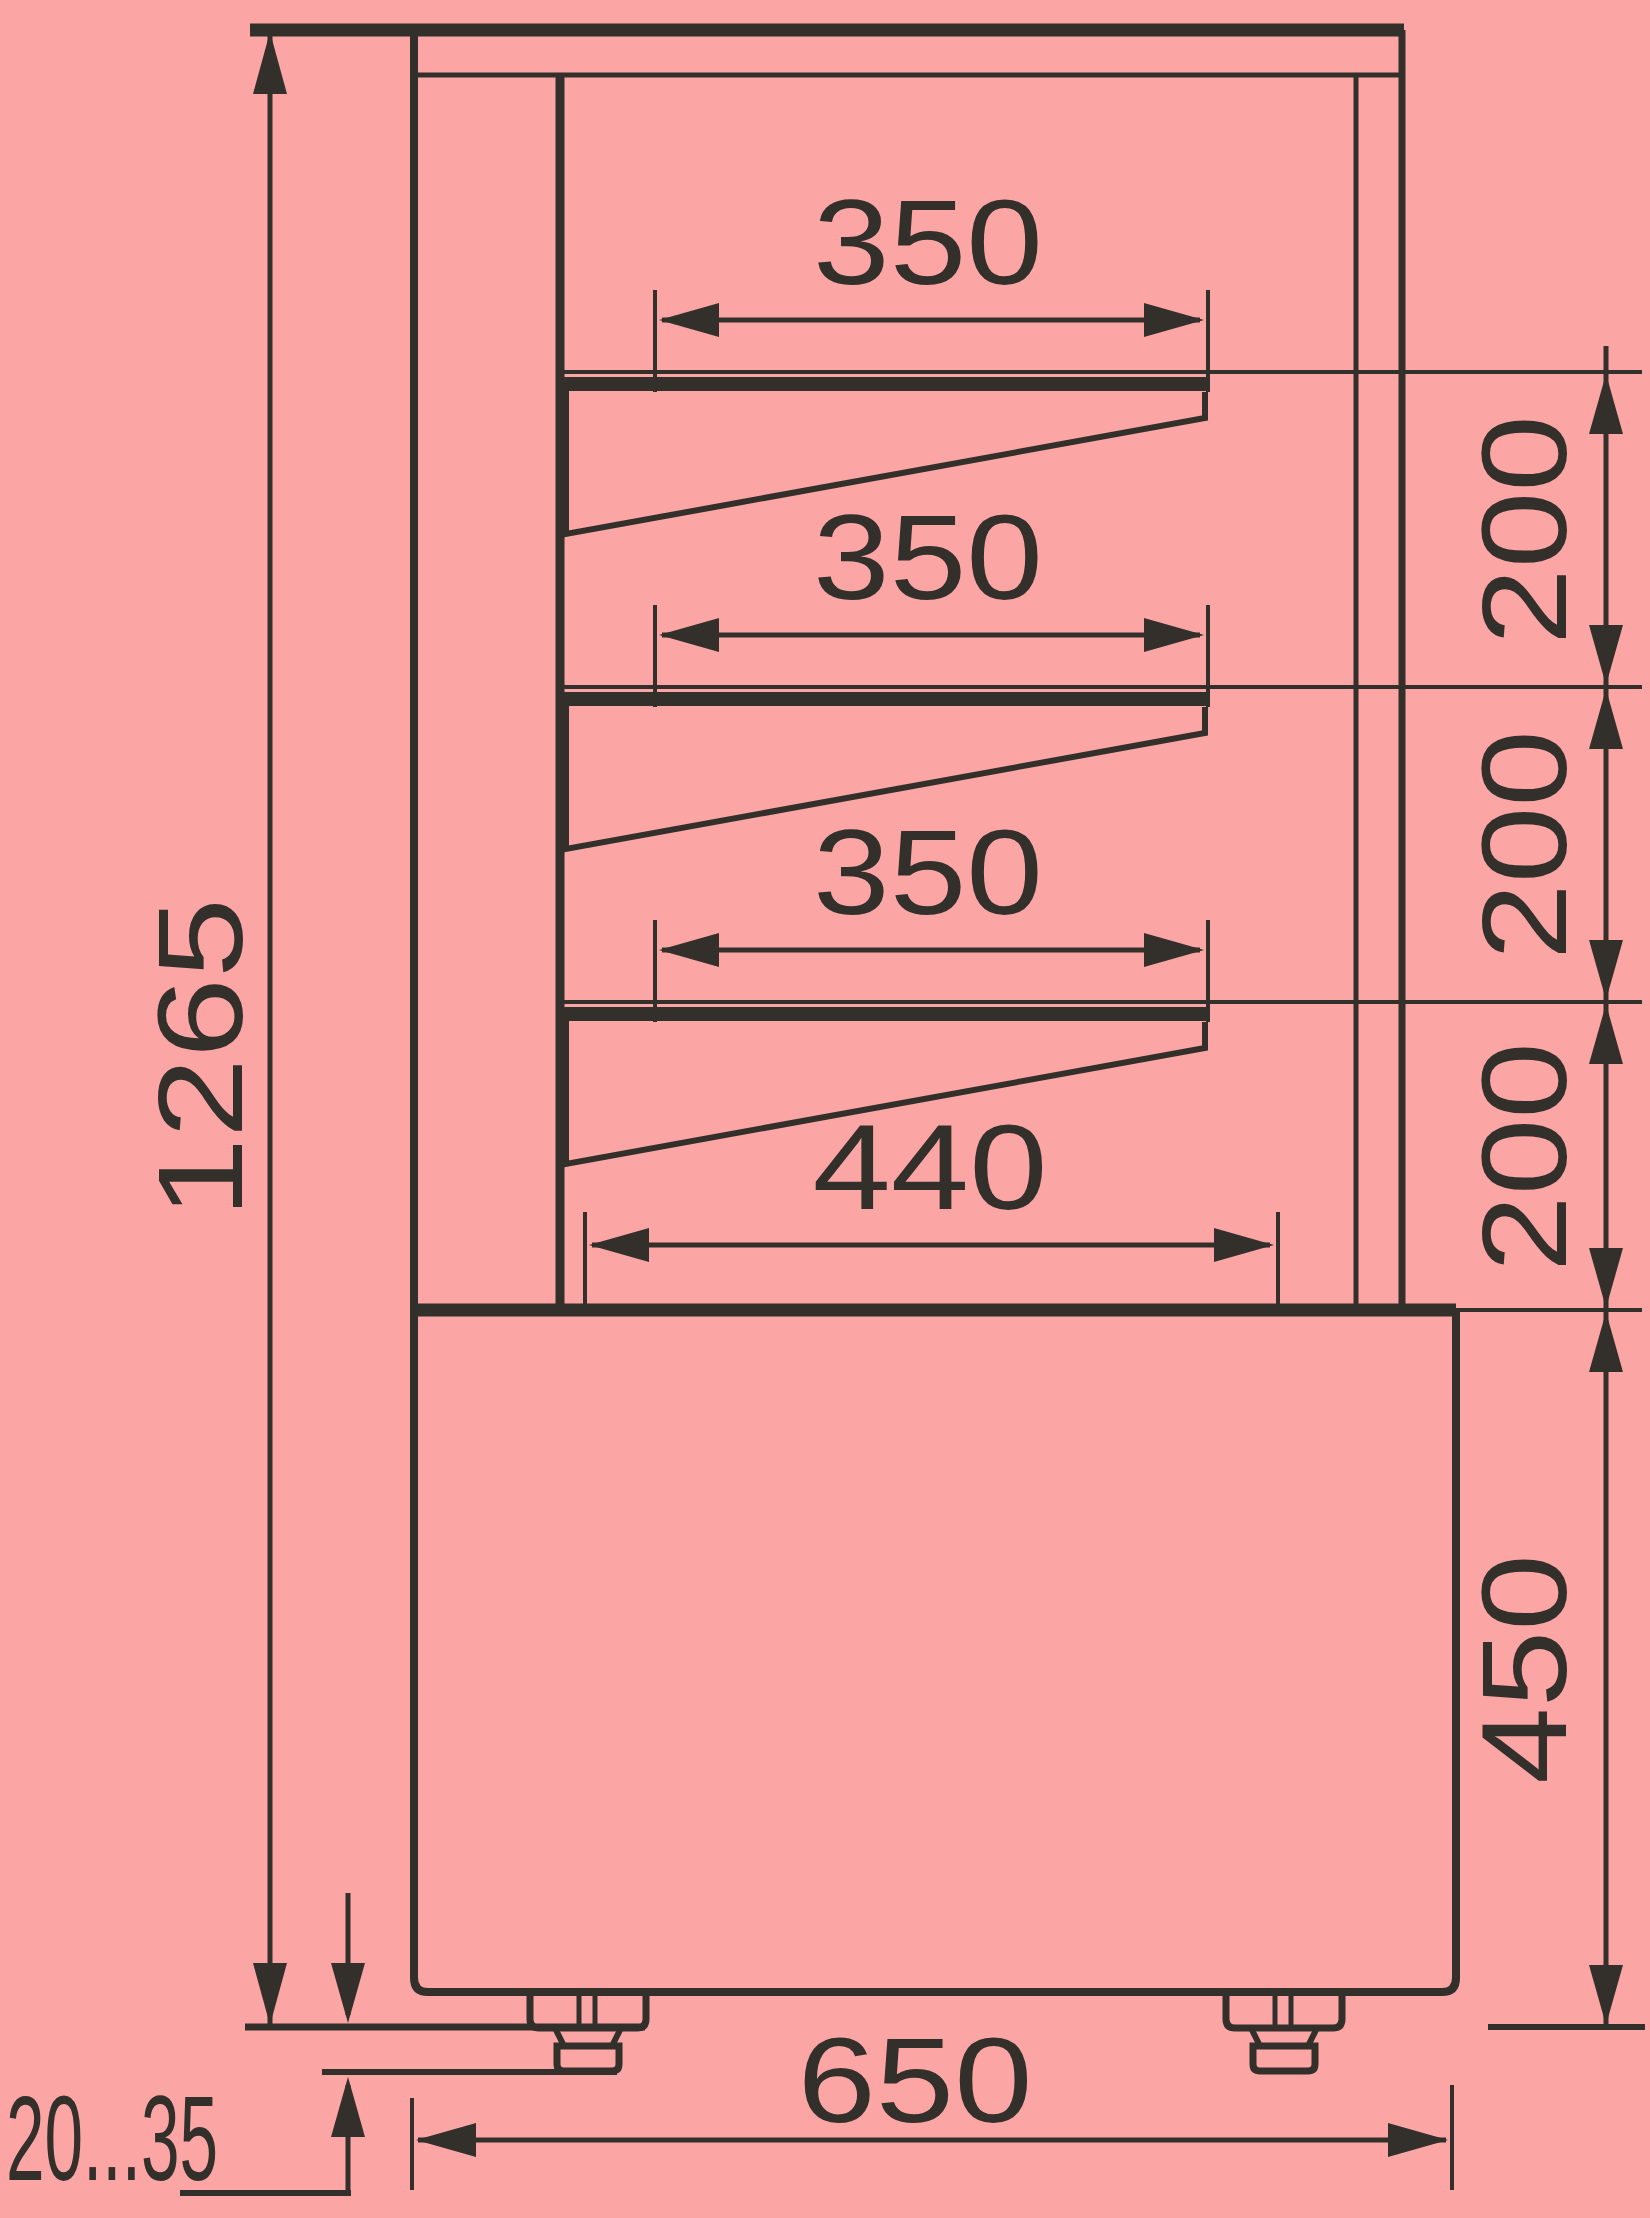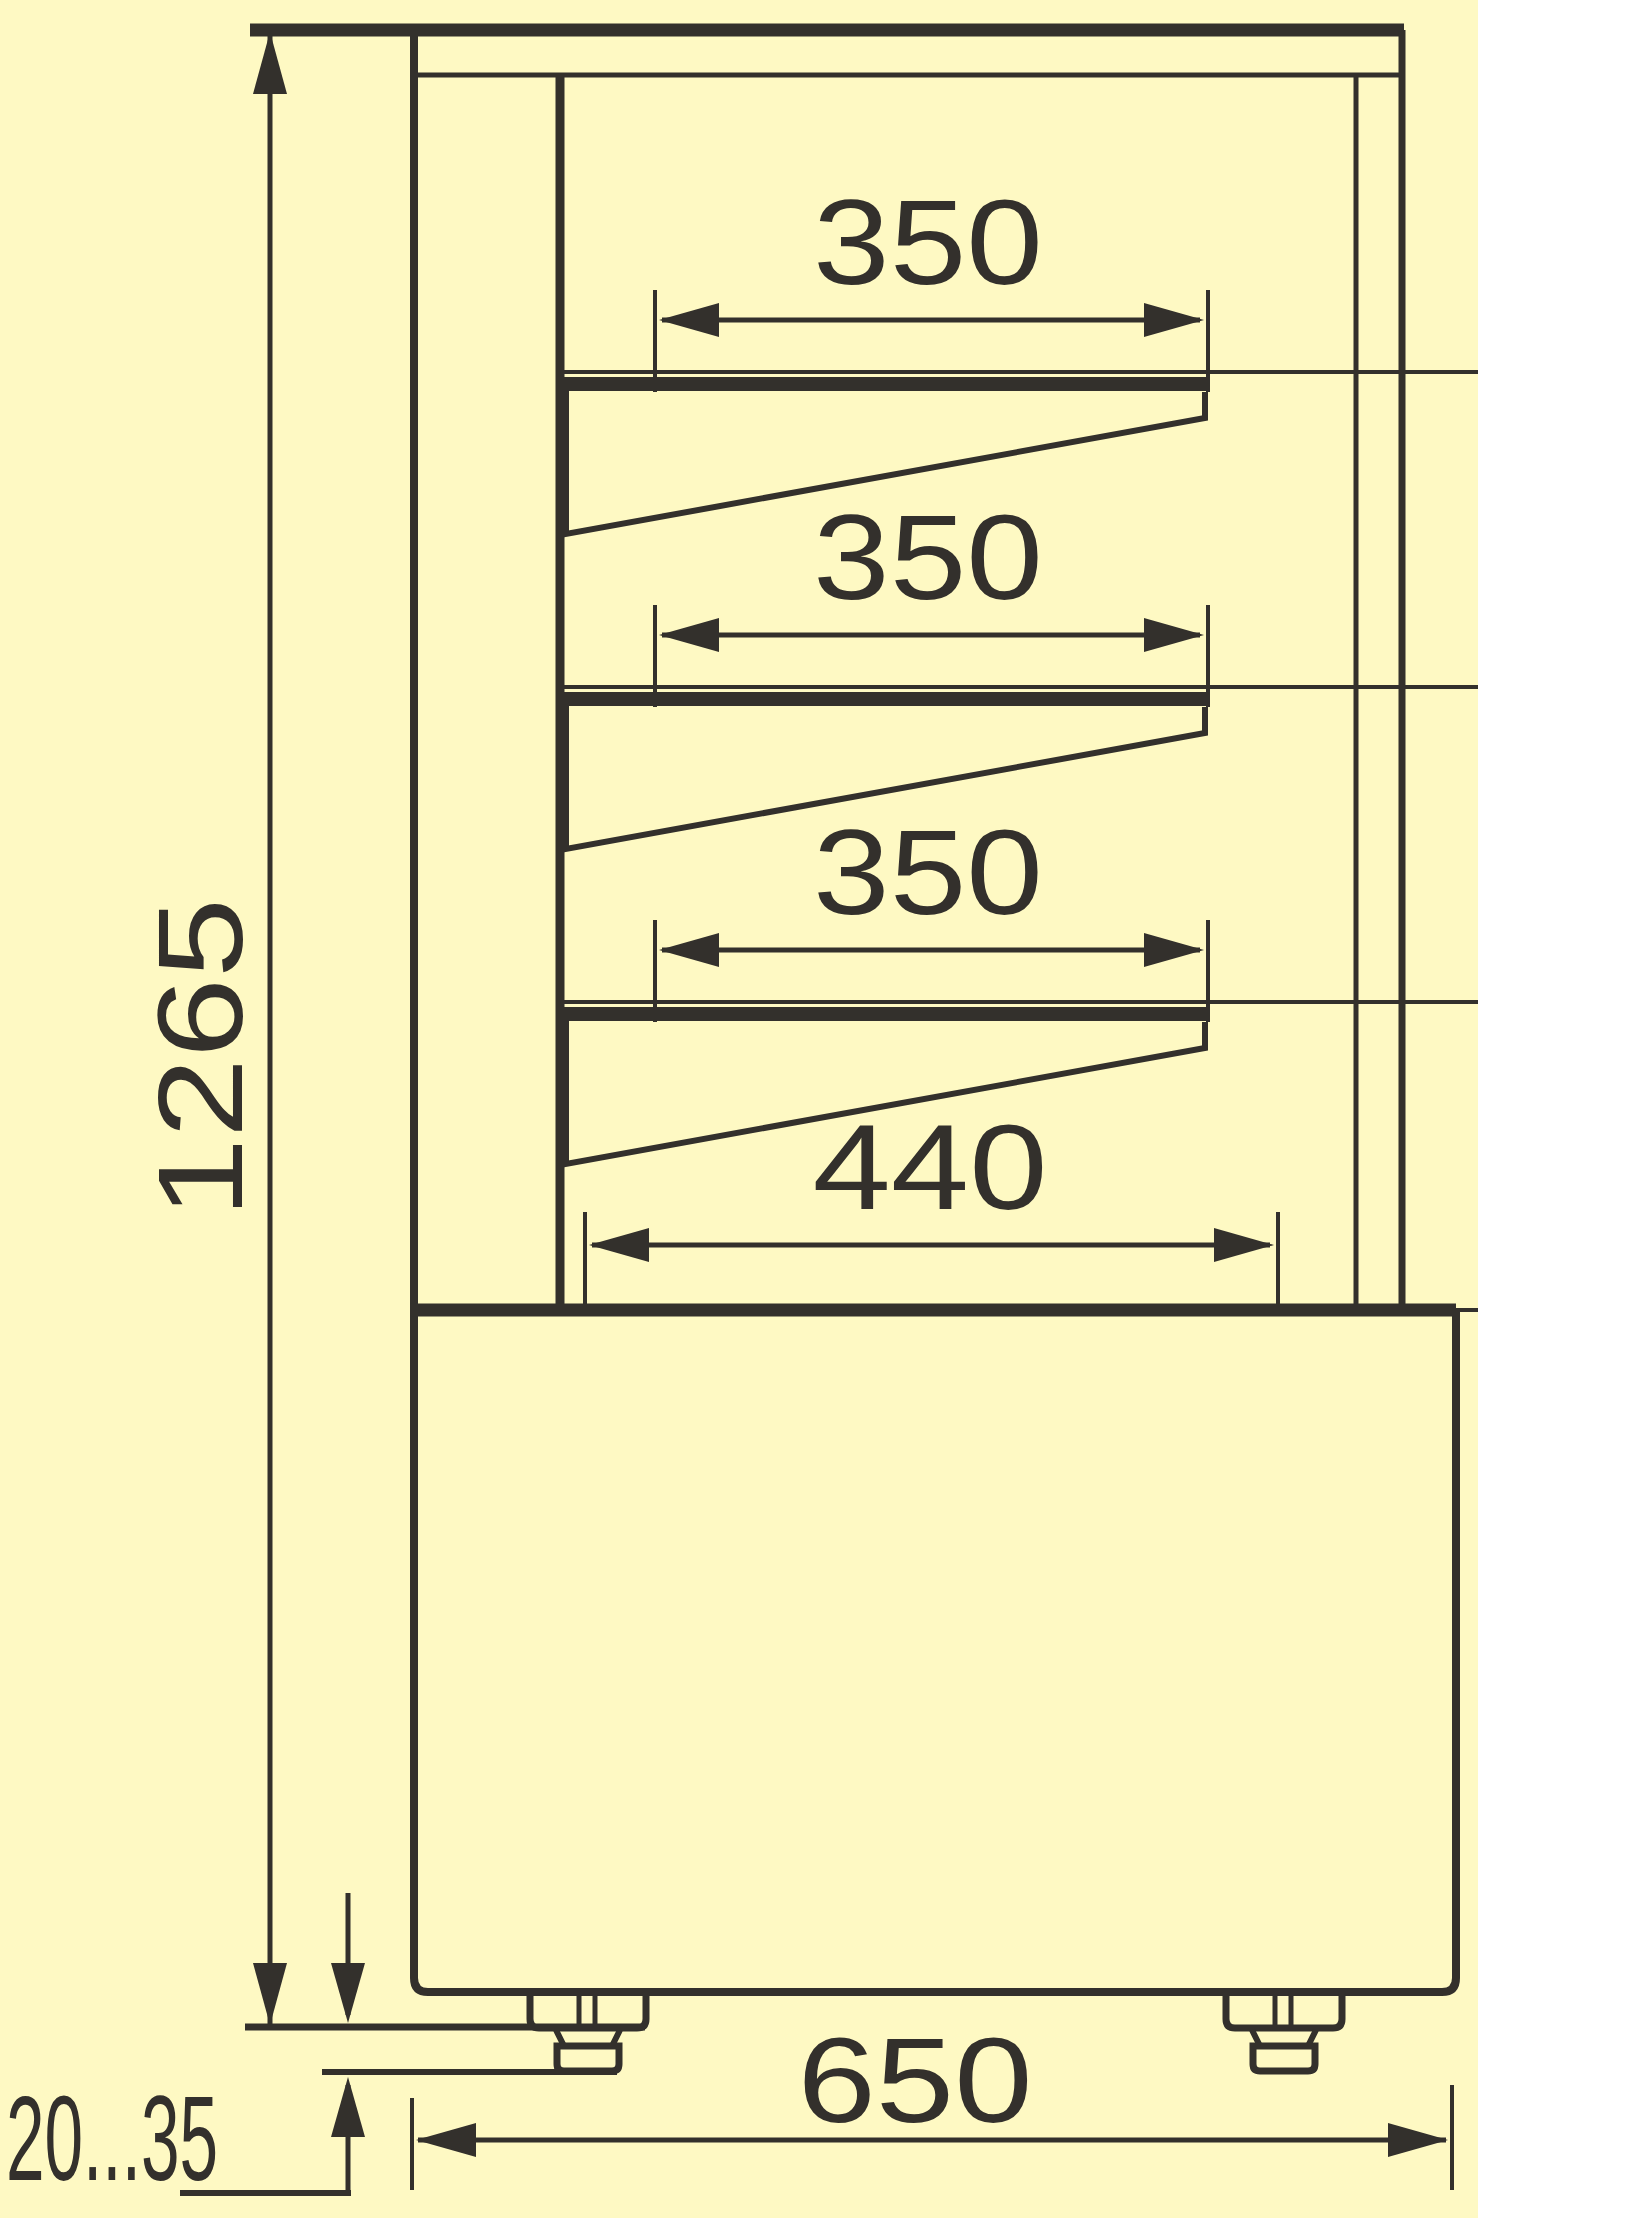--- a/index.html
+++ b/index.html
@@ -1,16 +1,16 @@
 <!DOCTYPE html>
 <html><head>
 <meta charset="utf-8">
 <style>
   html,body{margin:0;padding:0;background:#ffffff;}
-  .stage{width:1478px;height:2218px;background:#fef9c3;position:relative;overflow:hidden;}
+  .stage{width:1650px;height:2218px;background:#fca5a5;position:relative;overflow:hidden;}
   svg{display:block;}
   .ln{stroke:#33302c;fill:none;stroke-linecap:butt;}
   .fillshape{fill:#33302c;stroke:none;}
   text{font-family:"Liberation Sans","DejaVu Sans",sans-serif;fill:#33302c;font-weight:500;}
   .dimtxt{font-size:120px;}
 </style>
 </head>
 <body>
 
 <div class="stage">

